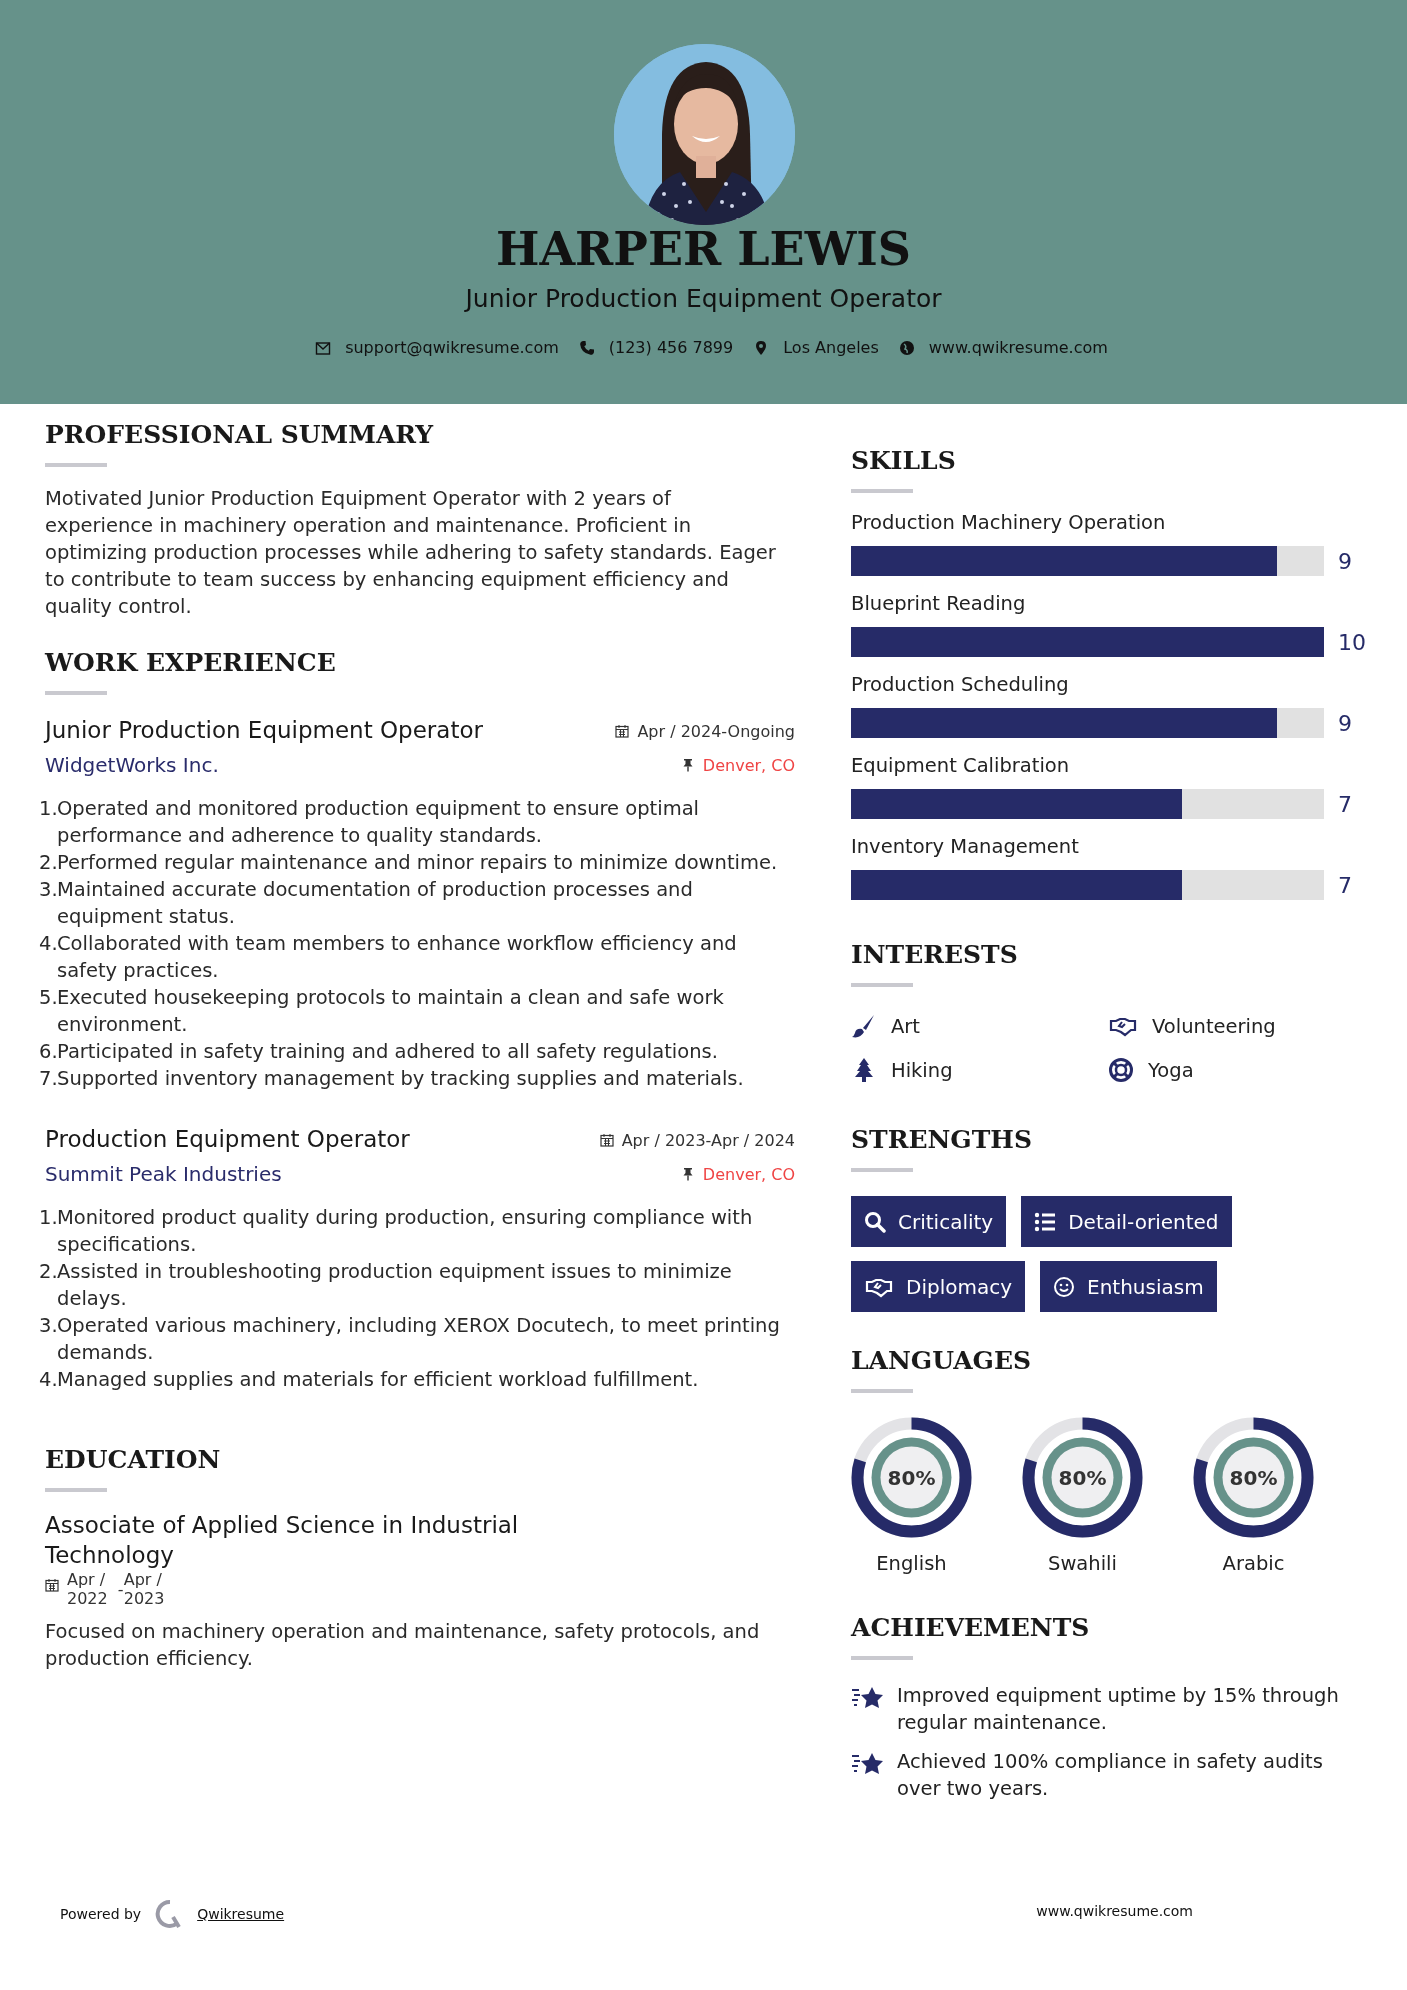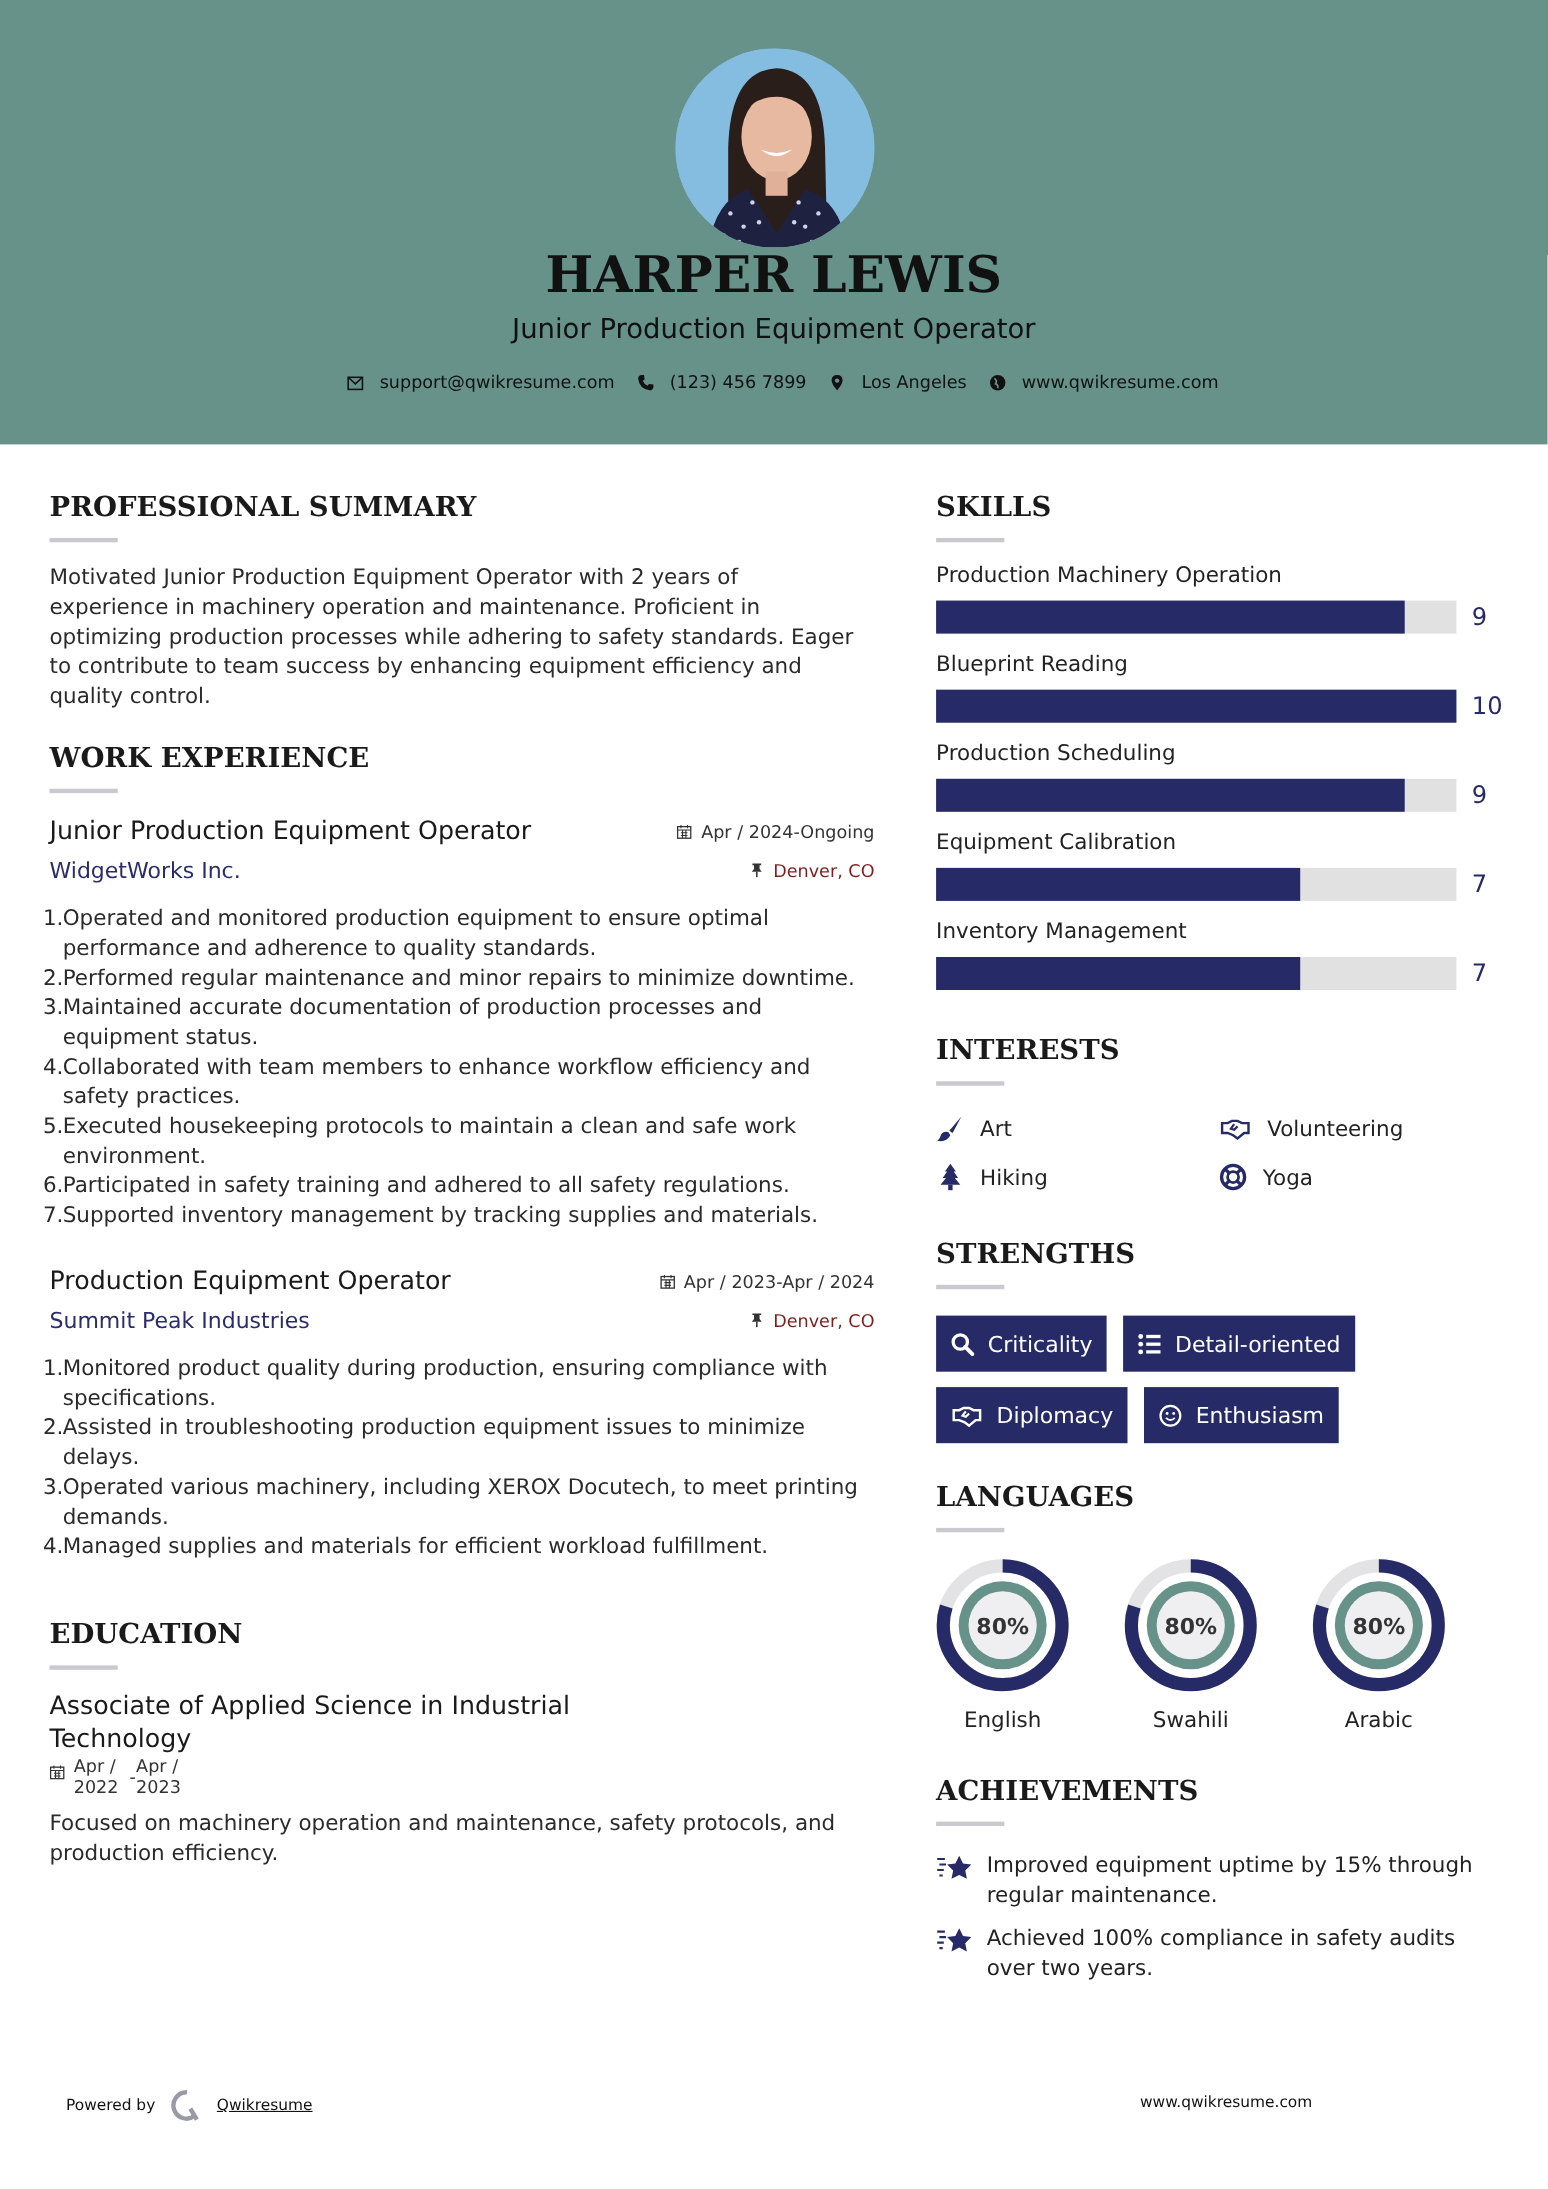--- a/index.html
+++ b/index.html
@@ -11,33 +11,33 @@
   .avatar svg { width: 100%; height: 100%; display: block; }
   .name { position: absolute; left: 0; top: 222px; width: 1407px; text-align: center; font-family: "DejaVu Serif", serif; font-weight: bold; font-size: 46px; color: #111; letter-spacing: 0px; }
   .title { position: absolute; left: 0; top: 284px; width: 1407px; text-align: center; font-size: 25px; color: #111; }
   .contact { position: absolute; left: 8px; top: 338px; width: 1407px; display: flex; justify-content: center; align-items: center; gap: 0; font-size: 16px; color: #111; }
   .contact .item { display: flex; align-items: center; margin: 0 10px; }
   .contact .ic { display: inline-block; width: 16px; height: 16px; margin-right: 14px; }
 
   .section-h { font-family: "DejaVu Serif", serif; font-weight: bold; font-size: 25px; color: #1a1a1a; }
   .underline { width: 62px; height: 4px; background: #c9c9cf; margin-top: 14px; }
 
-  .left { position: absolute; left: 45px; top: 446px; width: 750px; }
+  .left { position: absolute; left: 45px; top: 420px; width: 750px; }
   .right { position: absolute; left: 851px; top: 446px; width: 520px; }
 
   .summary { font-size: 19.5px; line-height: 27px; color: #2a2a2a; margin-top: 18px; width: 740px; }
 
   .job { margin-top: 26px; }
   .job-top { display: flex; justify-content: space-between; align-items: baseline; }
   .job-title { font-size: 23px; color: #1a1a1a; }
   .job-date { font-size: 16px; color: #333; display: flex; align-items: center; }
   .job-date .ic, .job-loc .ic { width: 14px; height: 14px; margin-right: 8px; display: inline-block; }
   .job-sub { display: flex; justify-content: space-between; align-items: center; margin-top: 10px; }
   .company { font-size: 20px; color: #2a2c6b; }
-  .job-loc { font-size: 16px; color: #7f1d1d; display: flex; align-items: center; }
+  .job-loc { font-size: 16px; color: #ef4444; display: flex; align-items: center; }
   .bullets { list-style: none; margin-top: 18px; font-size: 19.5px; line-height: 27px; color: #2a2a2a; counter-reset: b; }
   .bullets li { position: relative; padding-left: 18px; counter-increment: b; margin-left: -6px; }
   .bullets li .num { position: absolute; left: 0; top: 0; width: 18px; }
 
   .edu-date { display: flex; align-items: flex-start; font-size: 16px; color: #333; line-height: 19px; }
   .edu-date .col { margin-left: 8px; }
   .edu-desc { font-size: 19.5px; line-height: 27px; color: #2a2a2a; margin-top: 10px; }
 
   .skill { margin-top: 16px; }
   .skill:first-of-type { margin-top: 18px; }

